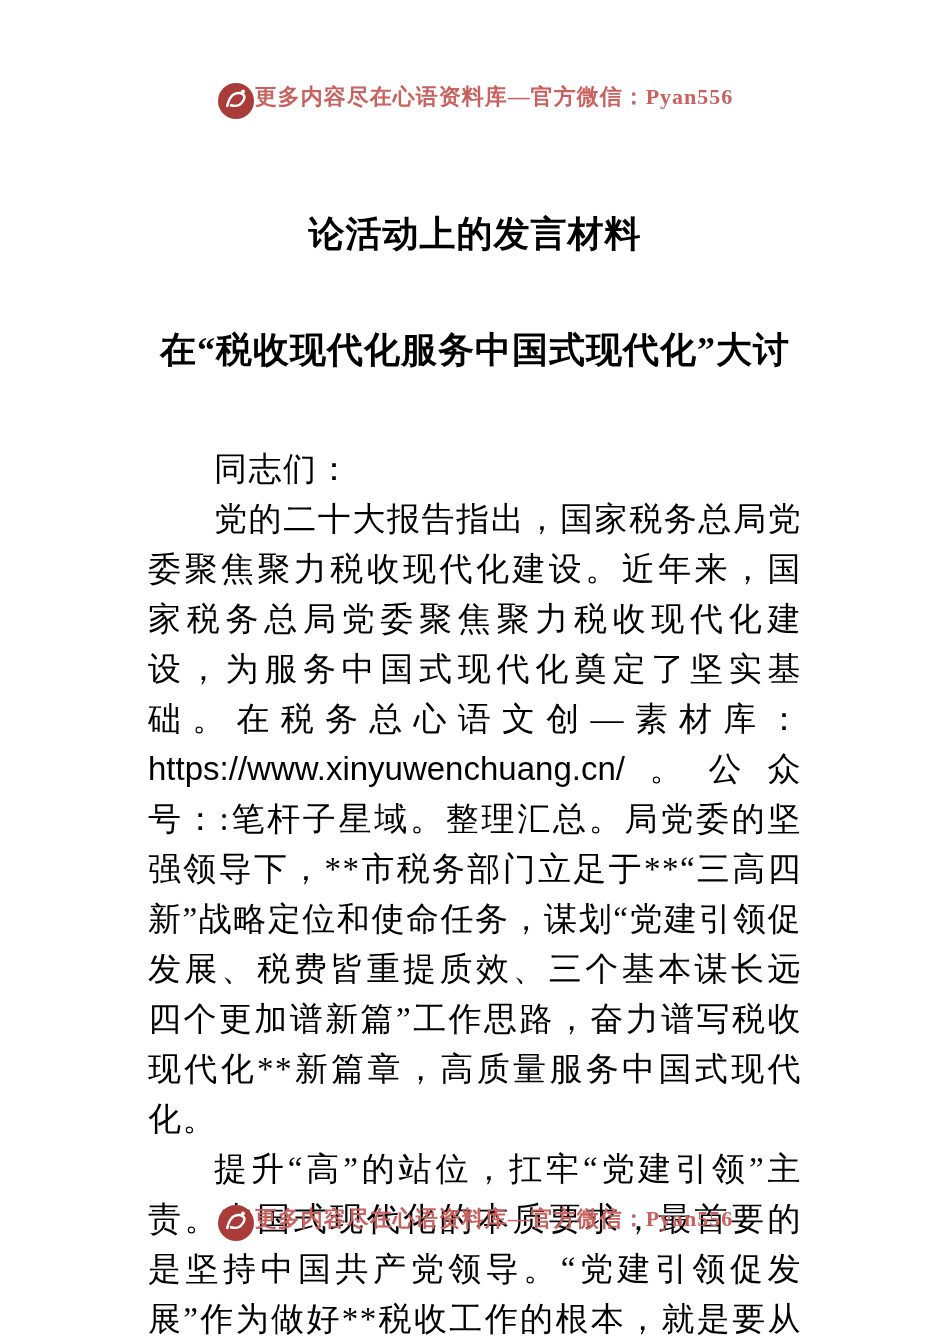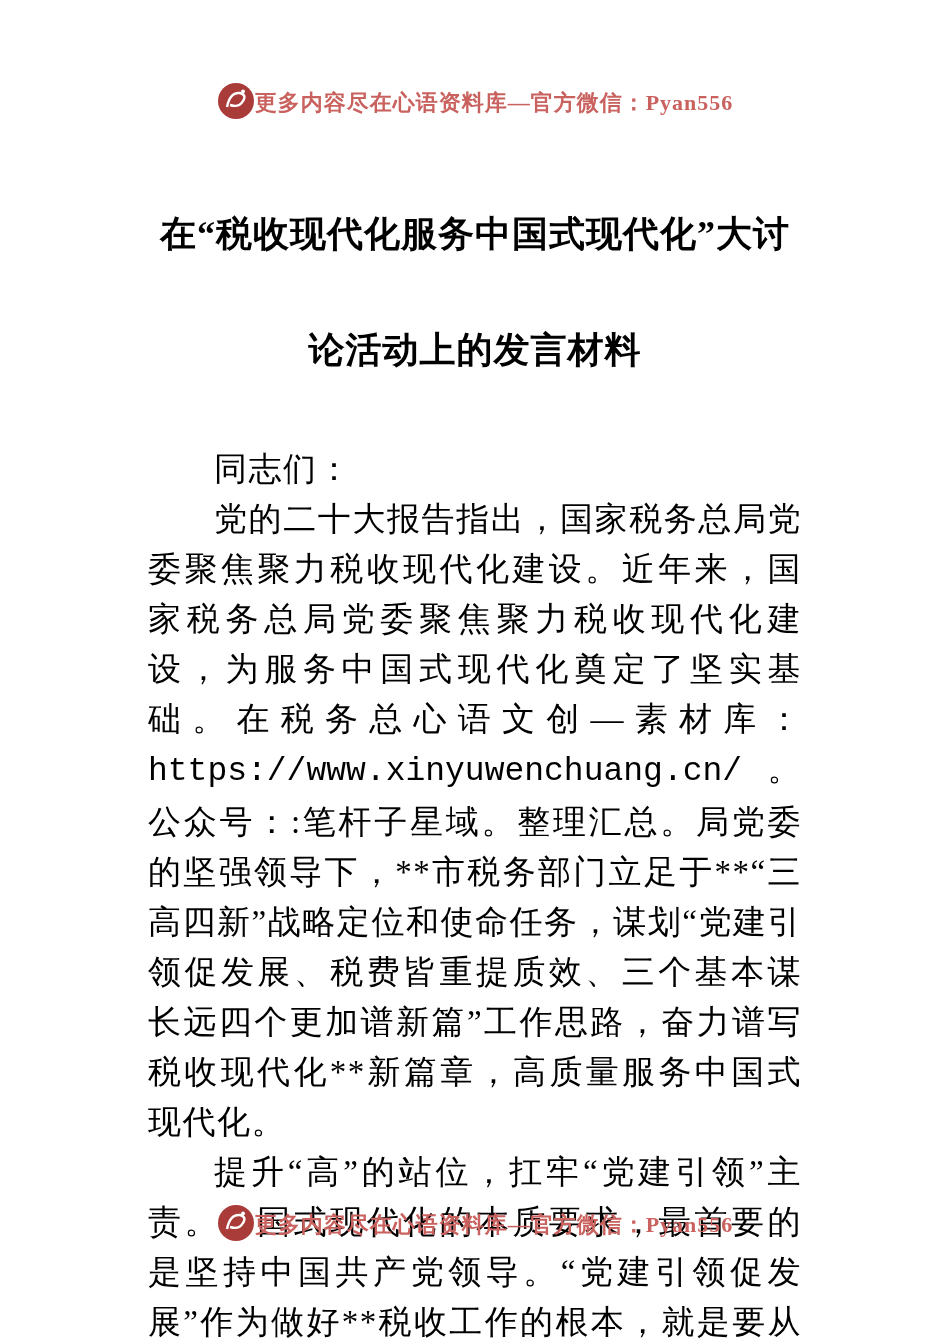--- a/index.html
+++ b/index.html
@@ -9,21 +9,21 @@
     height: 1344px;
     position: relative;
     background: #ffffff;
     color: #000000;
     font-family: "Liberation Serif", "DejaVu Serif", serif;
     overflow: hidden;
   }
   .wm {
     display: flex;
     justify-content: center;
-    align-items: center;
+    align-items: flex-start;
   }
   .wm-top { padding-top: 82px; }
   .wm-bottom {
     position: absolute;
     left: 0;
     right: 0;
     top: 1204px;
   }
   .wm-text {
     color: #c9615e;
@@ -47,43 +47,43 @@
   .body-text {
     margin: 36px 148px 0;
     font-size: 33px;
     line-height: 50px;
     letter-spacing: 1.5px;
     text-align: justify;
     color: #000000;
   }
   .body-text p { text-indent: 2em; }
   .url-text {
-    font-family: Liberation Mono, monospace;
+    font-family: Liberation Sans, sans-serif;
     letter-spacing: 0;
   }
 </style>
 </head>
 <body>
 
 <div class="page">
 
   <div class="wm wm-top">
     <span class="wm-logo">
       <svg width="38" height="38" viewBox="0 0 38 38" aria-hidden="true">
         <circle cx="19" cy="19" r="18" fill="#a93b38"></circle>
         <path d="M10 25 Q13 10 23 11 Q30 13 26 19 Q22 26 13 23" fill="none" stroke="#ffffff" stroke-width="2.4"></path>
         <circle cx="26" cy="9.5" r="2" fill="#ffffff"></circle>
       </svg>
     </span>
     <span class="wm-text">更多内容尽在心语资料库—官方微信：Pyan556</span>
   </div>
 
   <div class="title-block">
+    <div class="title-line">论活动上的发言材料</div>
     <div class="title-line">在“税收现代化服务中国式现代化”大讨</div>
-    <div class="title-line">论活动上的发言材料</div>
   </div>
 
   <div class="body-text">
     <p>同志们：</p>
     <p><span>党的二十大报告指出，国家税务总局党委聚焦聚力税收现代化建设。近年来，国家税务总局党委聚焦聚力税收现代化建设，为服务中国式现代化奠定了坚实基础。在税务总心语文创—素材库：</span><span class="url-text">https://www.xinyuwenchuang.cn/</span><span>。公众号：:笔杆子星域。整理汇总。局党委的坚强领导下，**市税务部门立足于**“三高四新”战略定位和使命任务，谋划“党建引领促发展、税费皆重提质效、三个基本谋长远四个更加谱新篇”工作思路，奋力谱写税收现代化**新篇章，高质量服务中国式现代化。</span></p>
     <p>提升“高”的站位，扛牢“党建引领”主责。中国式现代化的本质要求，最首要的是坚持中国共产党领导。“党建引领促发展”作为做好**税收工作的根本，就是要从更高站位、更深层次加强新时代、新形势下对**税收事业、税务工作的政治把握。一是坚定政治信仰。在新时代</p>
   </div>
 
   <div class="wm wm-bottom">
     <span class="wm-logo">

